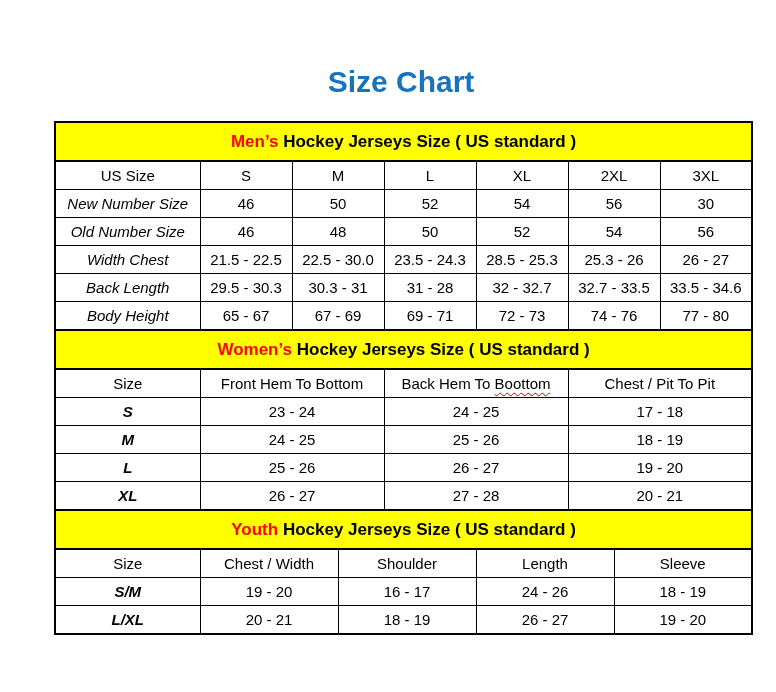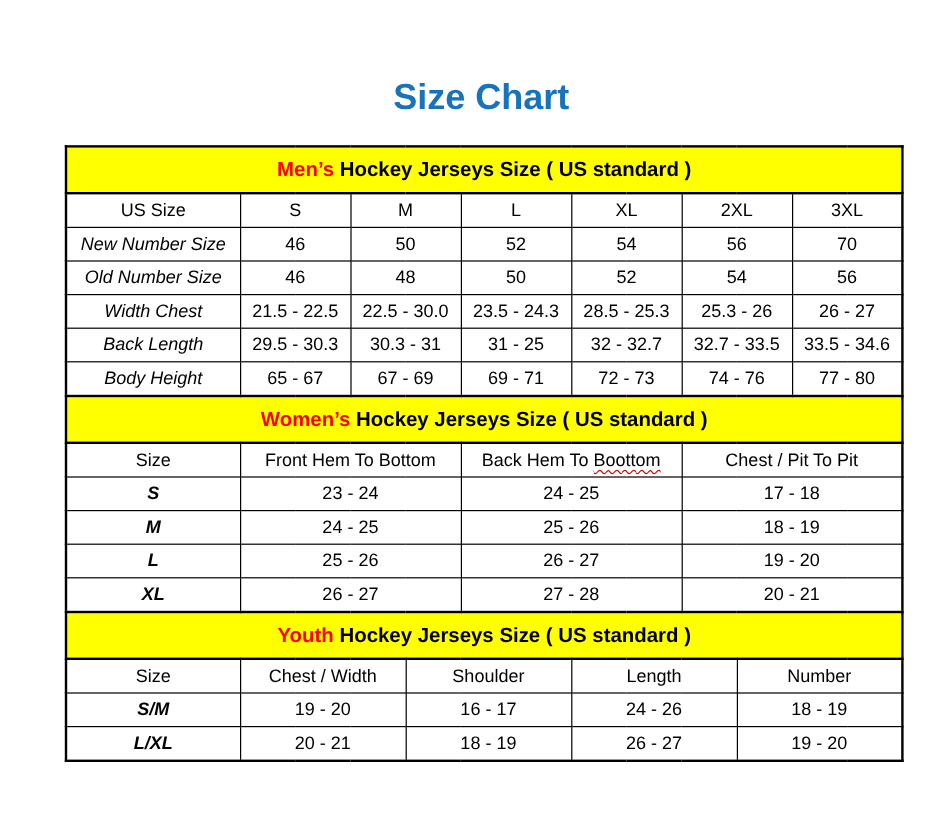--- a/index.html
+++ b/index.html
@@ -109,21 +109,21 @@
           <th class="column-header" colspan="2">2XL</th>
           <th class="column-header" colspan="2">3XL</th>
         </tr>
         <tr class="data-row sec-mens">
           <td class="label-col row-label">New Number Size</td>
           <td class="value-cell" colspan="2">46</td>
           <td class="value-cell" colspan="2">50</td>
           <td class="value-cell" colspan="2">52</td>
           <td class="value-cell" colspan="2">54</td>
           <td class="value-cell" colspan="2">56</td>
-          <td class="value-cell" colspan="2">70</td>
+          <td class="value-cell" colspan="2">30</td>
         </tr>
         <tr class="data-row sec-mens">
           <td class="label-col row-label">Old Number Size</td>
           <td class="value-cell" colspan="2">46</td>
           <td class="value-cell" colspan="2">48</td>
           <td class="value-cell" colspan="2">50</td>
           <td class="value-cell" colspan="2">52</td>
           <td class="value-cell" colspan="2">54</td>
           <td class="value-cell" colspan="2">56</td>
         </tr>
@@ -133,21 +133,21 @@
           <td class="value-cell" colspan="2">22.5 - 30.0</td>
           <td class="value-cell" colspan="2">23.5 - 24.3</td>
           <td class="value-cell" colspan="2">28.5 - 25.3</td>
           <td class="value-cell" colspan="2">25.3 - 26</td>
           <td class="value-cell" colspan="2">26 - 27</td>
         </tr>
         <tr class="data-row sec-mens">
           <td class="label-col row-label">Back Length</td>
           <td class="value-cell" colspan="2">29.5 - 30.3</td>
           <td class="value-cell" colspan="2">30.3 - 31</td>
-          <td class="value-cell" colspan="2">31 - 25</td>
+          <td class="value-cell" colspan="2">31 - 28</td>
           <td class="value-cell" colspan="2">32 - 32.7</td>
           <td class="value-cell" colspan="2">32.7 - 33.5</td>
           <td class="value-cell" colspan="2">33.5 - 34.6</td>
         </tr>
         <tr class="data-row sec-mens">
           <td class="label-col row-label">Body Height</td>
           <td class="value-cell" colspan="2">65 - 67</td>
           <td class="value-cell" colspan="2">67 - 69</td>
           <td class="value-cell" colspan="2">69 - 71</td>
           <td class="value-cell" colspan="2">72 - 73</td>
@@ -188,21 +188,21 @@
           <td class="value-cell" colspan="4">20 - 21</td>
         </tr>
         <tr class="section-header-row sec-youth">
           <th class="section-title" colspan="13"><span class="hl">Youth</span><span class="rest"> Hockey Jerseys Size ( US standard )</span></th>
         </tr>
         <tr class="column-header-row sec-youth">
           <th class="label-col column-header">Size</th>
           <th class="column-header" colspan="3">Chest / Width</th>
           <th class="column-header" colspan="3">Shoulder</th>
           <th class="column-header" colspan="3">Length</th>
-          <th class="column-header" colspan="3">Number</th>
+          <th class="column-header" colspan="3">Sleeve</th>
         </tr>
         <tr class="data-row sec-youth">
           <td class="label-col row-label">S/M</td>
           <td class="value-cell" colspan="3">19 - 20</td>
           <td class="value-cell" colspan="3">16 - 17</td>
           <td class="value-cell" colspan="3">24 - 26</td>
           <td class="value-cell" colspan="3">18 - 19</td>
         </tr>
         <tr class="data-row sec-youth">
           <td class="label-col row-label">L/XL</td>

